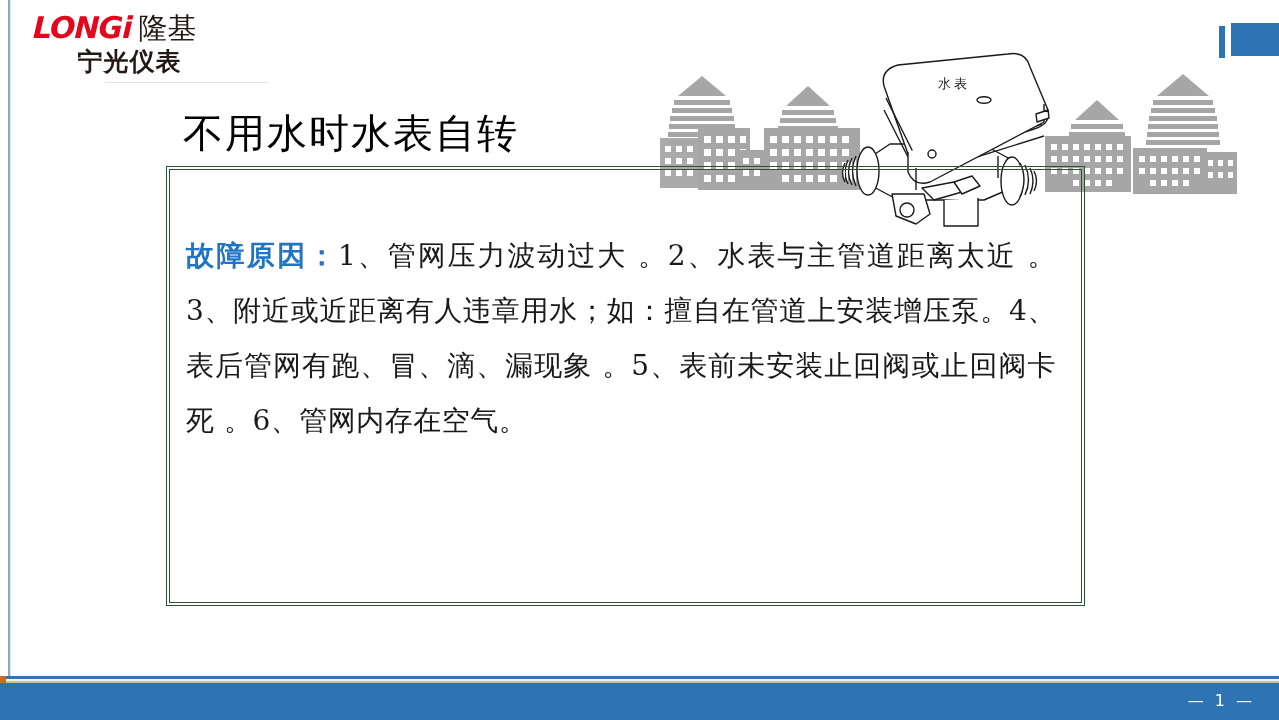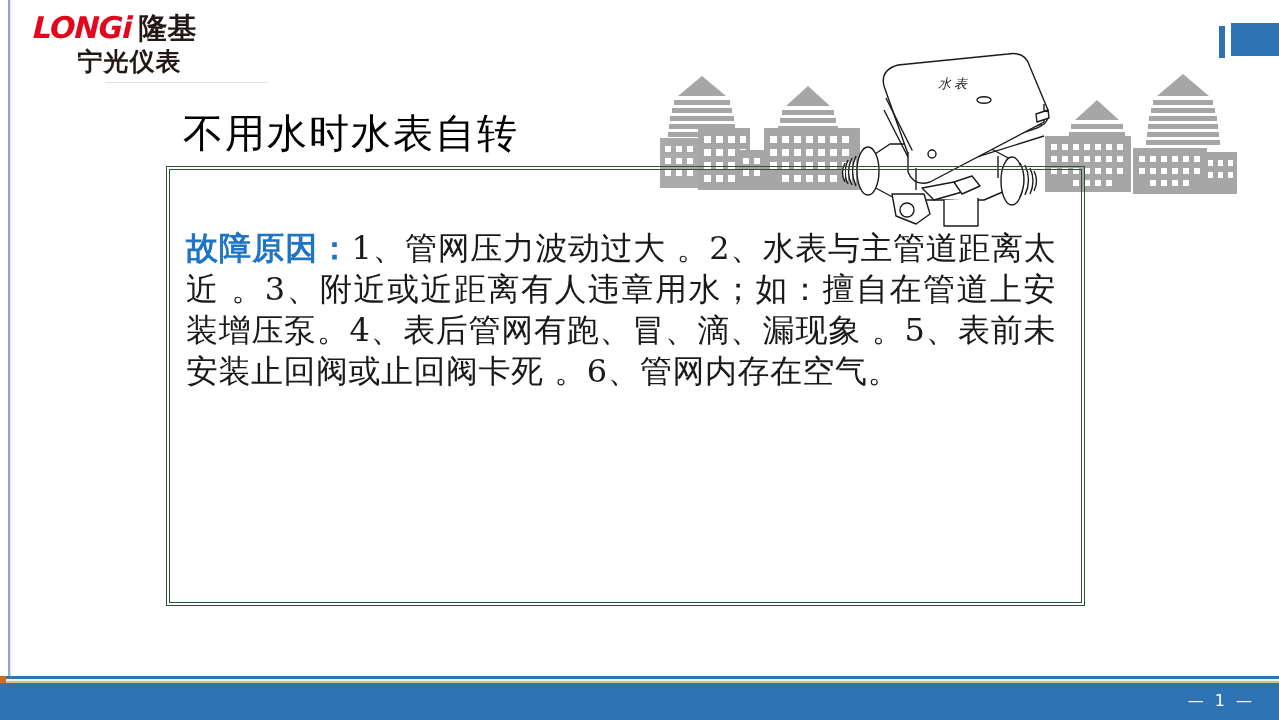--- a/index.html
+++ b/index.html
@@ -19,21 +19,21 @@
   .logo{position:absolute;left:33px;top:12px;width:200px;height:70px;}
   .logo-row1{display:flex;align-items:baseline;height:34px;}
   .logo-longi{
     font-family:"DejaVu Sans","Liberation Sans",sans-serif;
     font-weight:bold;font-size:30px;letter-spacing:-1px;
     color:#e3071d;line-height:32px;font-style:italic;
     transform:skewX(-2deg);
   }
   .logo-cn{
     font-family:"DejaVu Sans","Liberation Sans",sans-serif;
-    font-weight:bold;font-size:29px;color:#231815;
+    font-weight:normal;font-size:29px;color:#231815;
     margin-left:7px;line-height:32px;letter-spacing:0px;
   }
   .logo-row2{
     text-align:center;width:193px;margin-top:-1px;
     font-weight:bold;font-size:25px;color:#231815;letter-spacing:1px;
   }
   .logo-underline{position:absolute;left:105px;top:82px;width:163px;height:1px;background:#e2e2e2;}
 
   
   .tr-bar{position:absolute;left:1219px;top:26px;width:6px;height:32px;background:#2e74b5;}
@@ -47,21 +47,21 @@
     letter-spacing:2px;line-height:48px;white-space:nowrap;text-align:right;
   }
 
   
   .skyline{position:absolute;}
   .skyline svg{display:block;}
   #skyline-left{left:660px;top:66px;}
   #skyline-right{left:1037px;top:66px;}
 
   
-  .meter{position:absolute;left:812px;top:48px;font-style:italic;}
+  .meter{position:absolute;left:812px;top:48px;}
   .meter svg{display:block;}
 
   
   .green-box{
     position:absolute;left:166px;top:166px;
     width:919px;height:440px;
     border:1px solid #2c5234;
     box-sizing:border-box;
     background:transparent;
   }
@@ -70,21 +70,21 @@
     border:1.5px solid #2c5234;
     box-sizing:border-box;
   }
 
   
   .content{
     position:absolute;left:186px;top:228px;width:870px;
   }
   .para{
     font-family:"DejaVu Serif","Liberation Serif",serif;
-    font-size:32px;line-height:41px;color:#1a1a1a;
+    font-size:28px;line-height:55px;color:#1a1a1a;
     text-align:justify;text-justify:inter-ideograph;
     letter-spacing:0.5px;
     margin:0 0 22px 0;
   }
   .para .lead{
     color:#1f74c4;font-weight:bold;
     font-family:"DejaVu Sans","Liberation Sans",sans-serif;
     letter-spacing:1px;
   }
 

